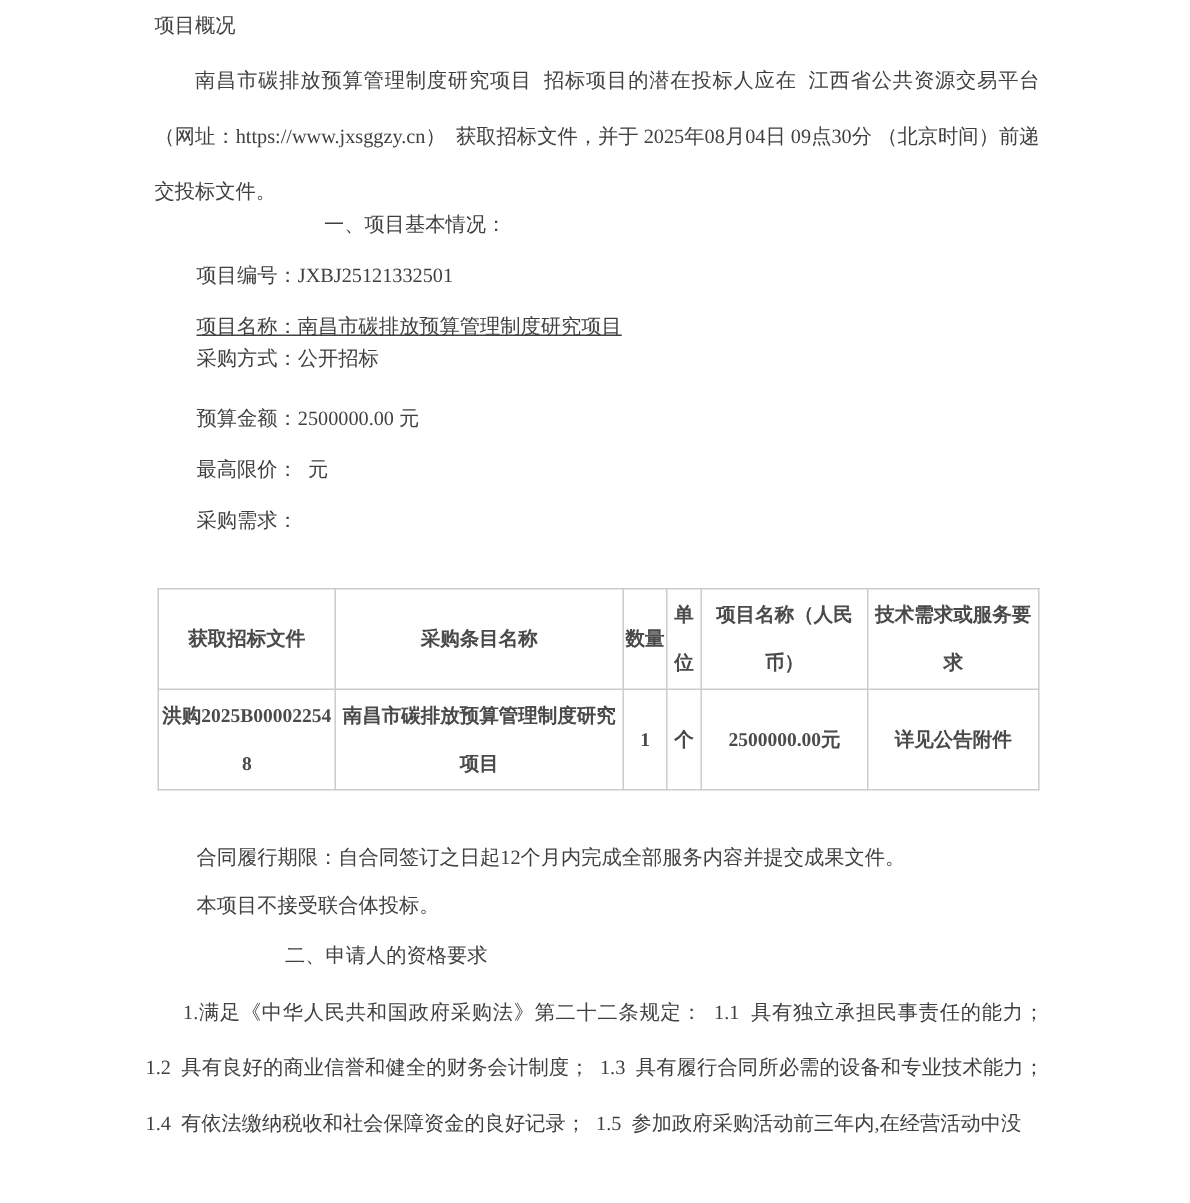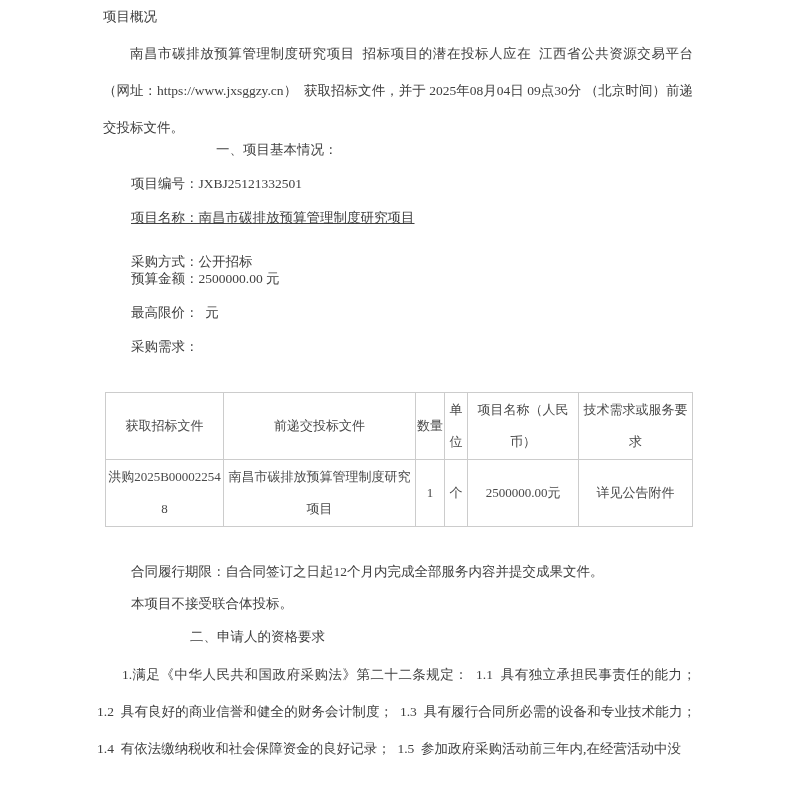--- a/index.html
+++ b/index.html
@@ -21,21 +21,21 @@
     position: absolute;
     line-height: 20px;
     white-space: pre-wrap;
   }
   .title   { top: 7px;   left: 103px; }
   .intro   { top: 35px;  left: 103px; width: 590px; line-height: 37px;
              text-align: justify; text-indent: 27px; }
   .h1      { top: 140px; left: 190px; margin-left: 26px; }
   .i0      { top: 174px; left: 131px; }
   .i1      { top: 208px; left: 131px; text-decoration: underline; }
-  .i2      { top: 252px; left: 131px; }
+  .i2      { top: 229px; left: 131px; }
   .i3      { top: 269px; left: 131px; }
   .i4      { top: 303px; left: 131px; }
   .i5      { top: 337px; left: 131px; }
   .j0      { top: 562px; left: 131px; }
   .j1      { top: 594px; left: 131px; }
   .h2      { top: 627px; left: 190px; }
   .qual    { top: 656px; left: 97px;  width: 599px; line-height: 37px;
              text-align: justify; text-indent: 25px; }
 
   table.ptable {
@@ -43,21 +43,21 @@
     top: 392px;
     left: 105px;
     width: 587px;
     border-collapse: collapse;
     table-layout: fixed;
     font-size: 13px;
     color: #4a4a4a;
   }
   .ptable th, .ptable td {
     border: 1px solid #cccccc;
-    font-weight: normal;
+    font-weight: bold;
     text-align: center;
     vertical-align: middle;
     line-height: 32px;
     padding: 1px 0;
     overflow: hidden;
     word-break: break-all;
   }
   .ptable thead tr { height: 64px; }
   .ptable tbody tr { height: 66px; }
   .c0 { width: 118px; }
@@ -90,21 +90,21 @@
       <col class="c0">
         <col class="c1">
         <col class="c2">
       <col class="c3">
         <col class="c4">
         <col class="c5">
     </colgroup>
     <thead>
       <tr>
         <th>获取招标文件</th>
-        <th>前递交投标文件</th>
+        <th>采购条目名称</th>
         <th>数量</th>
         <th>单位</th>
         <th>项目名称（人民币）</th>
         <th>技术需求或服务要求</th>
       </tr>
     </thead>
     <tbody>
       <tr>
         <td>洪购2025B000022548</td>
         <td>南昌市碳排放预算管理制度研究项目</td>

